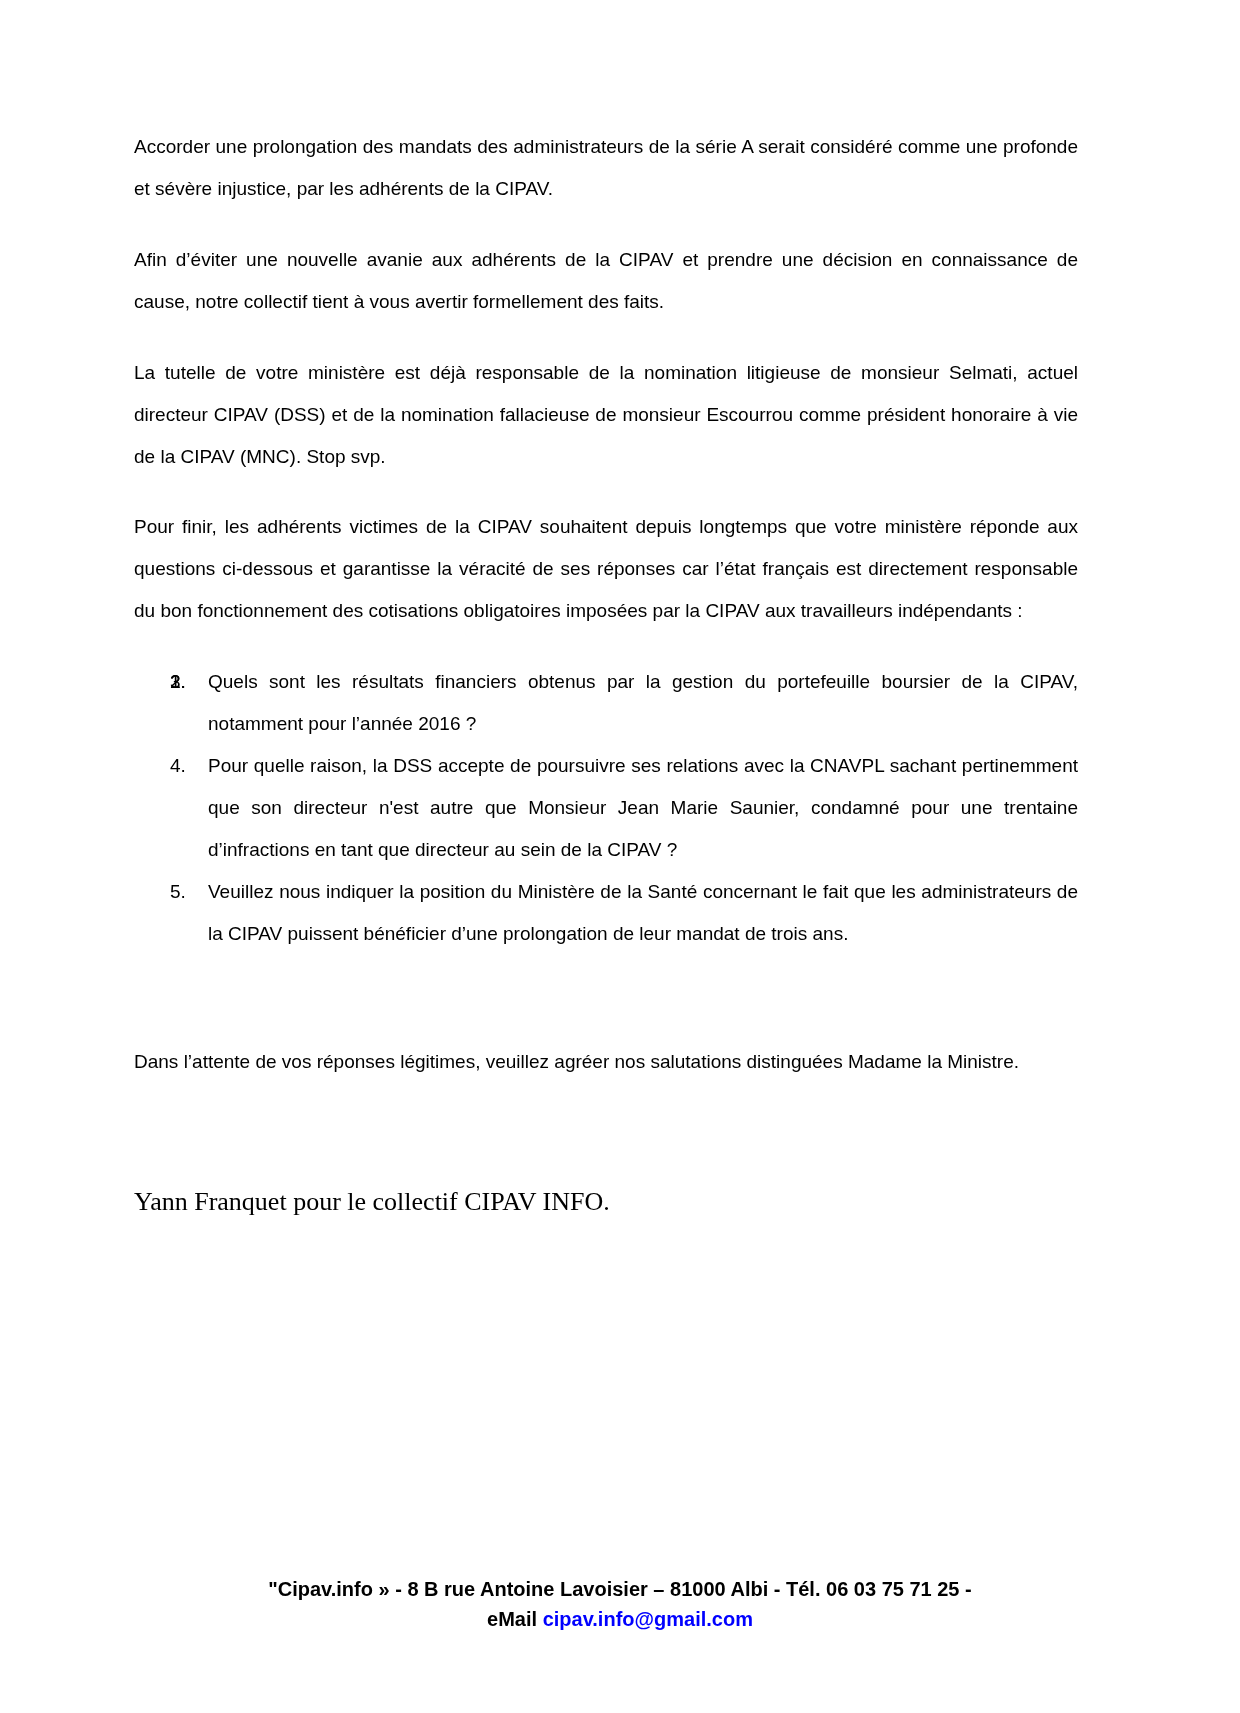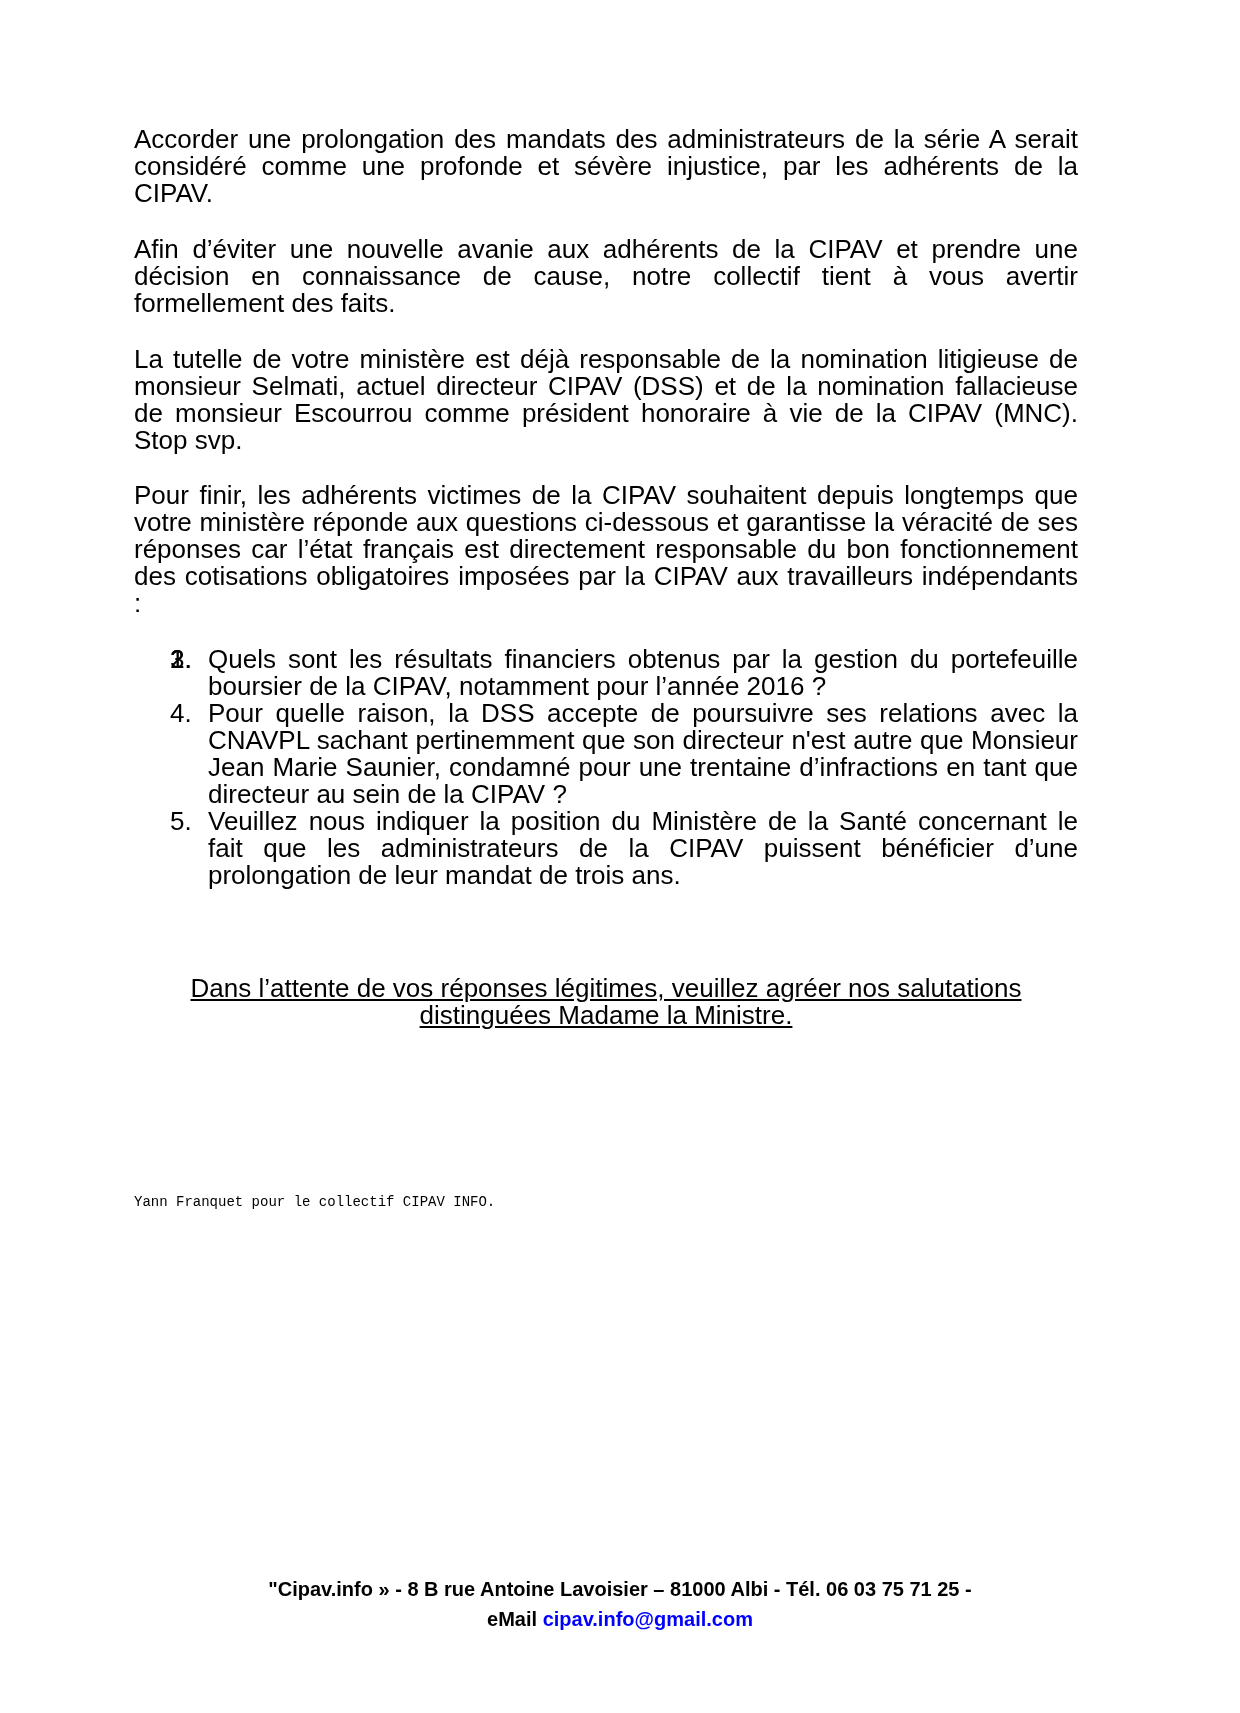--- a/index.html
+++ b/index.html
@@ -4,36 +4,36 @@
 <style>
   html, body { margin: 0; padding: 0; background: #ffffff; }
   body { width: 1240px; height: 1713px; position: relative; overflow: hidden; }
   .page {
     position: absolute; left: 0; top: 0; width: 1240px; height: 1713px;
     background: #ffffff; color: #000000;
   }
   .body-text {
     position: absolute; left: 134px; top: 126px; width: 944px;
     font-family: "Liberation Sans", sans-serif;
-    font-size: 26px; line-height: 27px;
+    font-size: 19px; line-height: 42px;
     text-align: justify;
   }
   .para { margin: 0 0 28.8px 0; }
   ol.questions {
     margin: 0 0 86px 0; padding: 0 0 0 74px;
     list-style: none;
   }
   ol.questions li { position: relative; margin: 0; }
   ol.questions li .num {
     position: absolute; left: -38px; top: 0; width: 30px; text-align: left;
   }
   .closing { margin: 0; }
   .signature {
     position: absolute; left: 134px; top: 1188px;
-    font-family: Liberation Mono, monospace; font-size: 14px; line-height: 28.8px;
+    font-family: Liberation Serif, serif; font-size: 26px; line-height: 28.8px;
   }
   .footer {
     position: absolute; left: 0; top: 1574px; width: 1240px; text-align: center;
     font-family: "Liberation Sans", sans-serif; font-weight: bold;
     font-size: 20px; line-height: 30px; color: #000;
   }
   .footer a { color: #0000ff; }
 </style>
 </head>
 <body>
@@ -59,21 +59,21 @@
       <li>
         <span class="num">4.</span>
         <span>Pour quelle raison, la DSS accepte de poursuivre ses relations avec la CNAVPL sachant pertinemment que son directeur n'est autre que Monsieur Jean Marie Saunier, condamné pour une trentaine d’infractions en tant que directeur au sein de la CIPAV ?</span>
       </li>
       <li>
         <span class="num">5.</span>
         <span>Veuillez nous indiquer la position du Ministère de la Santé concernant le fait que les administrateurs de la CIPAV puissent bénéficier d’une prolongation de leur mandat de trois ans.</span>
       </li>
     </ol>
 
-    <p class="closing" style="text-align:center;text-decoration:underline;">Dans l’attente de vos réponses légitimes, veuillez agréer nos salutations distinguées Madame la Ministre.</p>
+    <p class="closing" style="text-align:left;">Dans l’attente de vos réponses légitimes, veuillez agréer nos salutations distinguées Madame la Ministre.</p>
   </div>
 
   <div class="signature">Yann Franquet pour le collectif CIPAV INFO.</div>
 
   <div class="footer">
     <div>"Cipav.info » - 8 B rue Antoine Lavoisier – 81000 Albi - Tél. 06 03 75 71 25 -</div>
     <div>
       <span>eMail </span><a style="color: rgb(0, 0, 255);">cipav.info@gmail.com</a>
     </div>
   </div>

